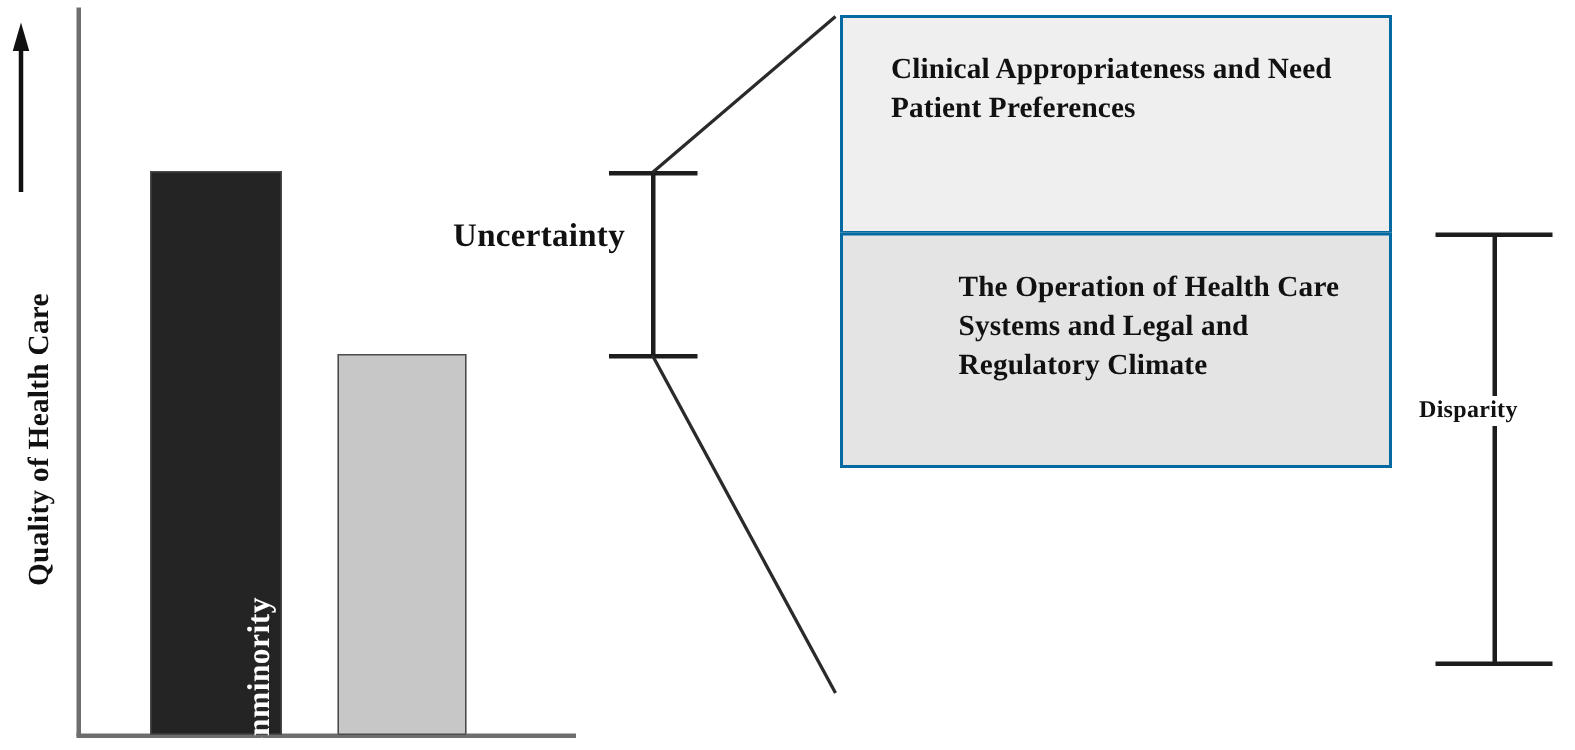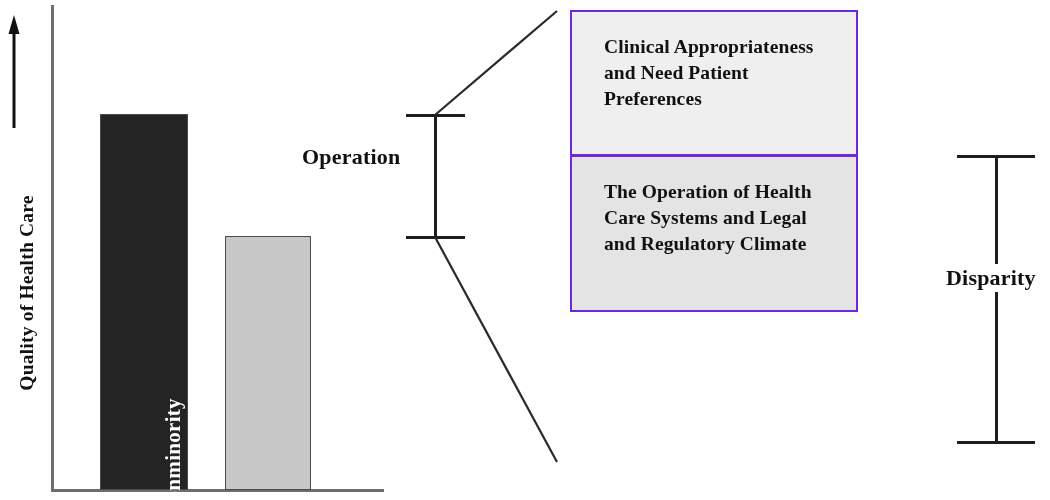--- a/index.html
+++ b/index.html
@@ -38,40 +38,40 @@
   .diff-cap-bot{top:236px;}
   .diff-text{position:absolute;left:302px;top:144px;font-weight:bold;
              font-size:22px;color:#111;white-space:nowrap;letter-spacing:.2px;}
 
   
   .connectors{position:absolute;left:0;top:0;width:1050px;height:500px;
               pointer-events:none;}
 
   
   .panel{position:absolute;left:556px;top:10px;width:355px;height:453px;}
-  .pbox{position:absolute;left:14px;width:288px;box-sizing:border-box;
-        border:2px solid #6d28d9;}
+  .pbox{position:absolute;left:4px;width:368px;box-sizing:border-box;
+        border:2px solid #0369a1;}
   .pbox-1{top:0px;height:146px;background:#efefef;}
   .pbox-2{top:145px;height:157px;background:#e4e4e4;}
   .pbox-3{top:301px;height:152px;background:#cdcdcd;}
   .pbox-text{position:absolute;left:32px;right:14px;
              font-weight:bold;font-size:19.5px;line-height:26px;
              color:#111;letter-spacing:.1px;}
   .pbox-1 .pbox-text{top:22px;}
-  .pbox-2 .pbox-text{top:22px;}
+  .pbox-2 .pbox-text{top:22px;margin-left:45px;}
   .pbox-3 .pbox-text{top:29px;}
 
   
   .disp-stem{position:absolute;left:995px;top:156px;width:2.5px;height:287px;
              background:#1d1d1d;}
   .disp-cap{position:absolute;left:957px;width:78px;height:2.5px;background:#1d1d1d;}
   .disp-cap-top{top:155px;}
   .disp-cap-bot{top:441px;}
   .disp-text{position:absolute;left:944px;top:264px;font-weight:bold;
-             font-size:22px;color:#111;white-space:nowrap;letter-spacing:.2px;
+             font-size:16px;color:#111;white-space:nowrap;letter-spacing:.2px;
              background:#ffffff;padding:1px 2px;}
 </style>
 </head>
 <body>
 
 <div id="stage">
 
   <div class="axis-v"></div>
   <div class="axis-h"></div>
 
@@ -86,21 +86,21 @@
     <div class="bar-label bar-label-dark">Nonminority</div>
   </div>
 
   <div class="bar bar-light">
     
   </div>
 
   <div class="diff-cap diff-cap-top"></div>
   <div class="diff-cap diff-cap-bot"></div>
   <div class="diff-stem"></div>
-  <div class="diff-text">Operation</div>
+  <div class="diff-text">Uncertainty</div>
 
   <svg class="connectors" viewBox="0 0 1050 500" xmlns="http://www.w3.org/2000/svg">
     <line x1="435" y1="115" x2="557" y2="11" stroke="#2a2a2a" stroke-width="2.2"></line>
     <line x1="435" y1="237" x2="557" y2="462" stroke="#2a2a2a" stroke-width="2.2"></line>
   </svg>
 
   <div class="panel">
 
     <div class="pbox pbox-1">
       <div class="pbox-text">Clinical Appropriateness and Need Patient Preferences</div>

